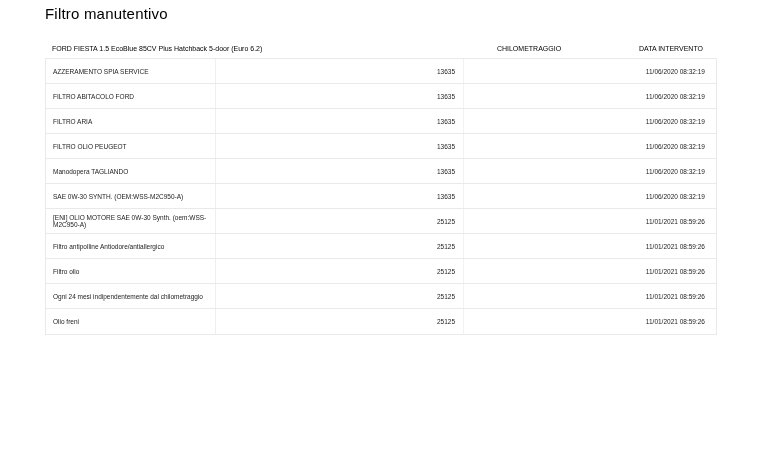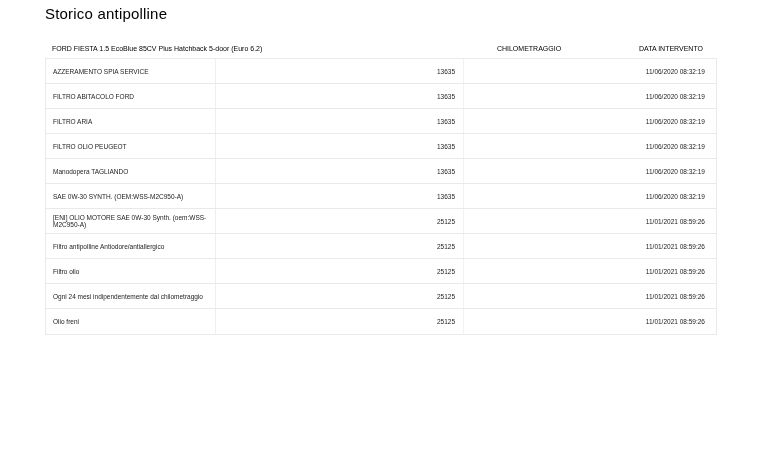--- a/index.html
+++ b/index.html
@@ -64,21 +64,21 @@
     align-self: stretch;
     display: flex;
     align-items: center;
     justify-content: flex-end;
   }
 </style>
 </head>
 <body>
 
 <div class="page">
-  <h1 class="title">Storico antipolline</h1>
+  <h1 class="title">Filtro manutentivo</h1>
 
   <div class="report">
     <div class="table-header">
       <div class="th-vehicle">FORD FIESTA 1.5 EcoBlue 85CV Plus Hatchback 5-door (Euro 6.2)</div>
       <div class="th-km">CHILOMETRAGGIO</div>
       <div class="th-date">DATA INTERVENTO</div>
     </div>
 
     <div class="table-body">
   <div class="row">

